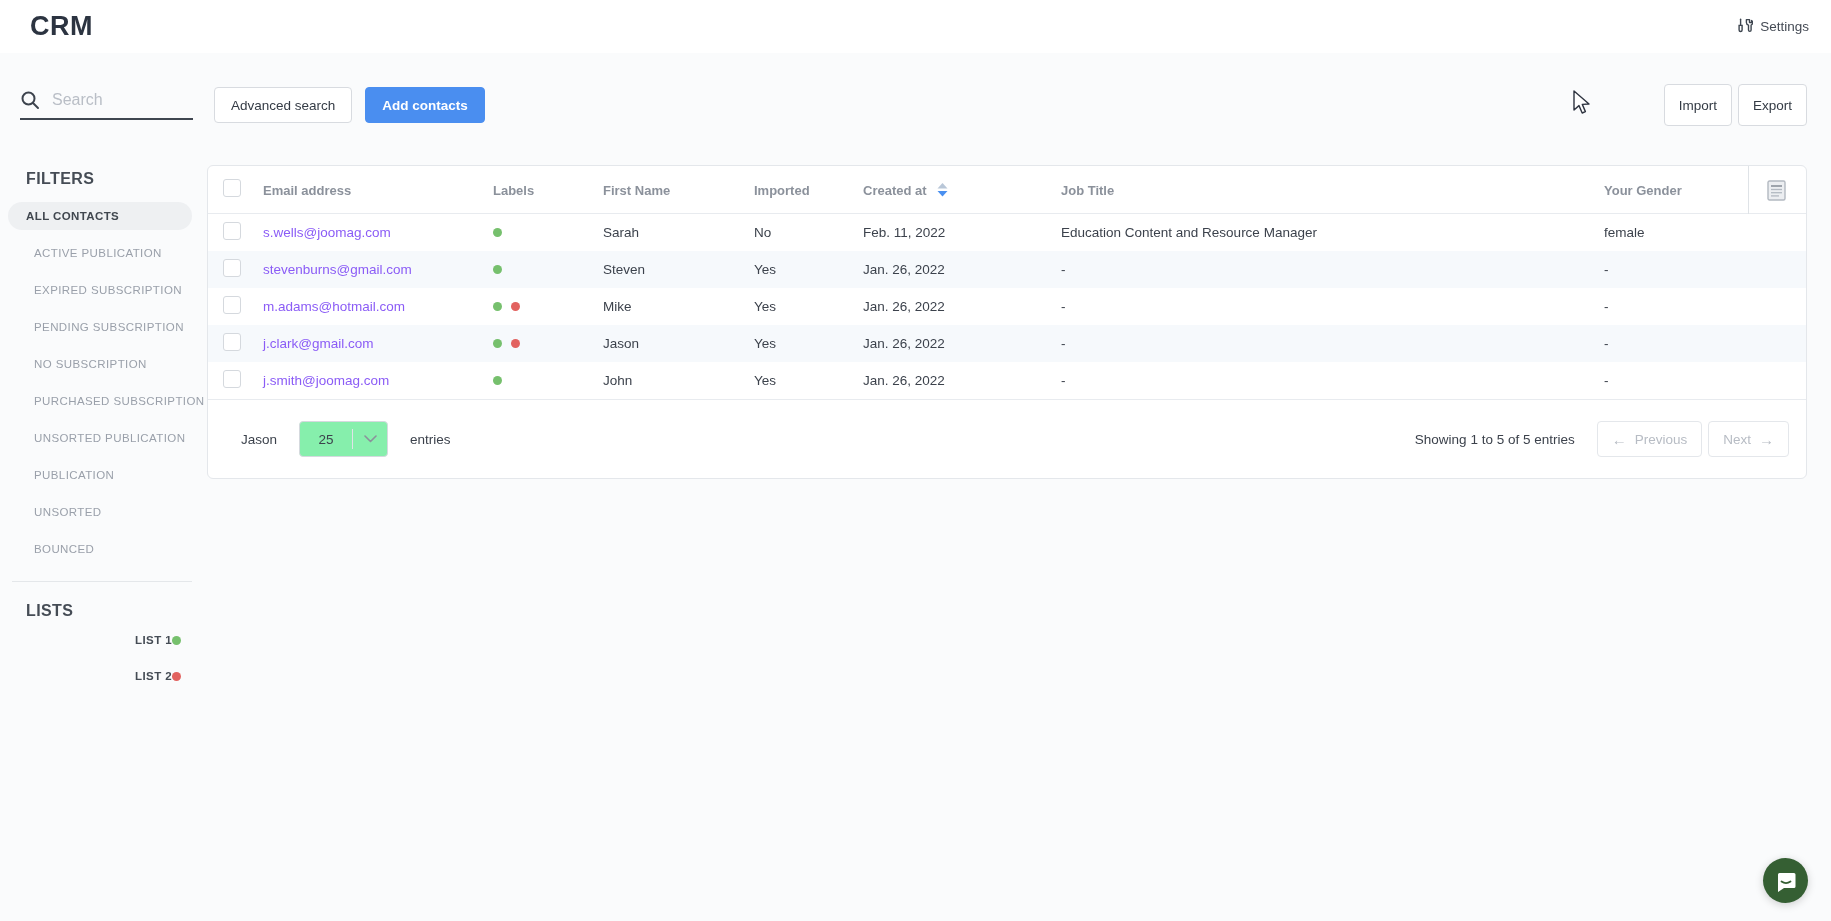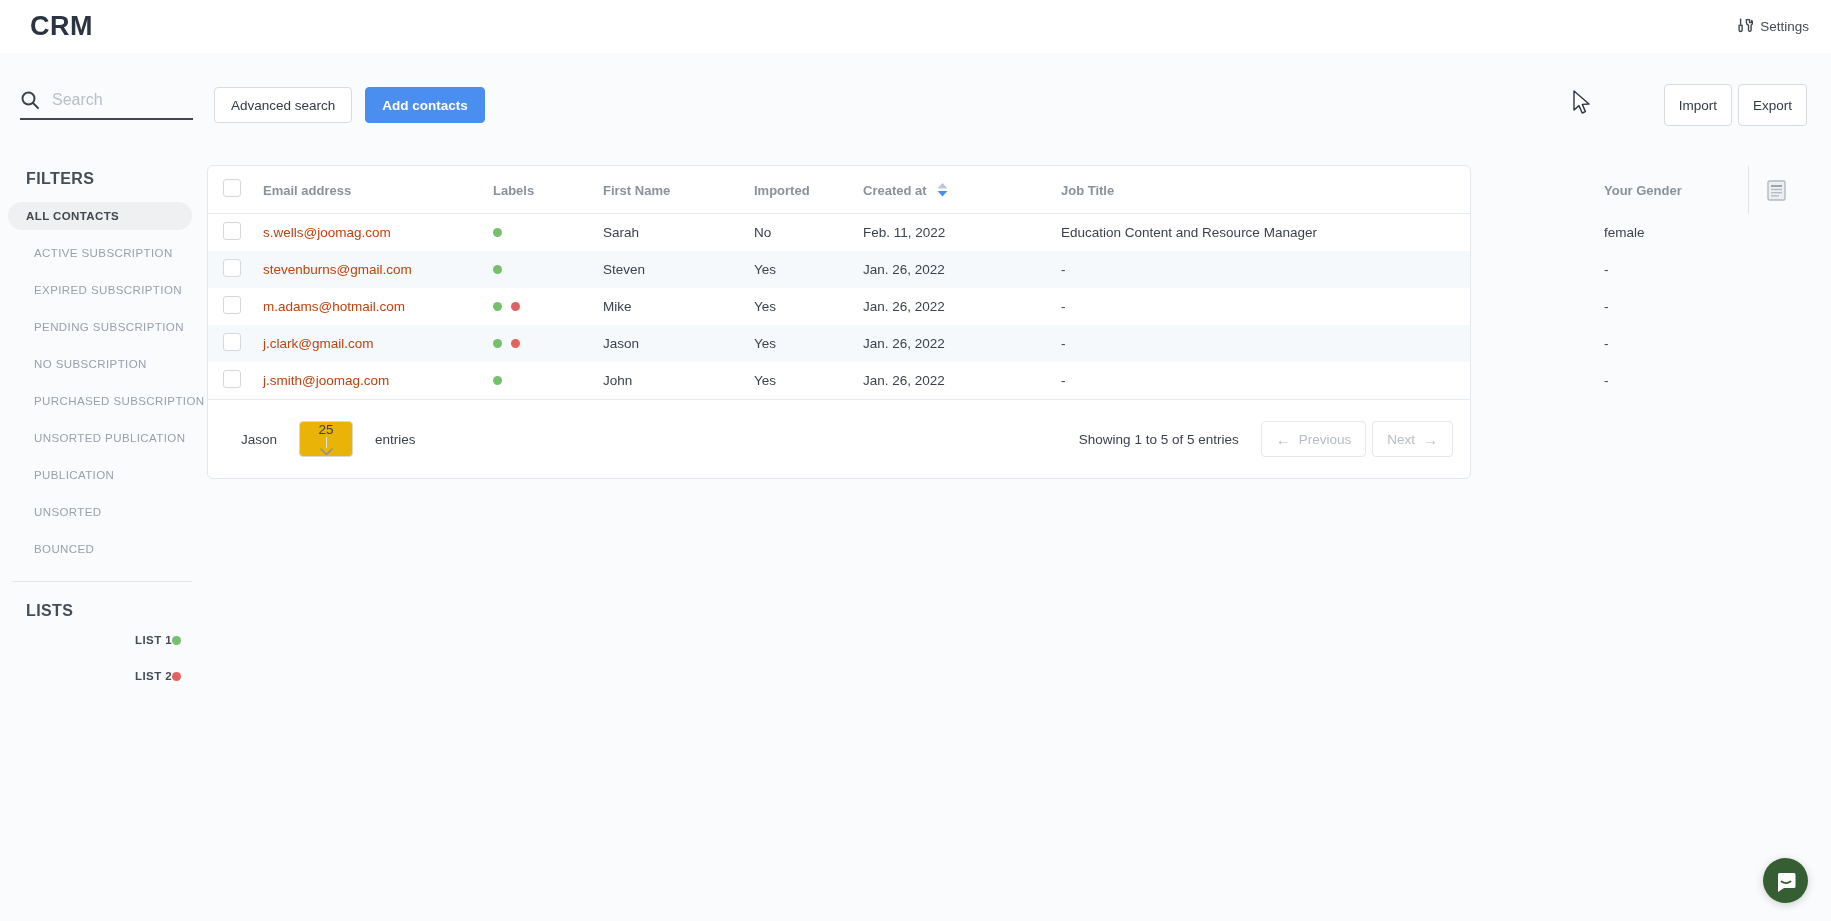--- a/index.html
+++ b/index.html
@@ -71,52 +71,52 @@
   .side-divider { border-top:1px solid #e4e7ea; margin:18px 15px 20px 12px; }
   .list-item {
     display:flex; align-items:center; justify-content:flex-end;
     font-size:11.5px; font-weight:bold; color:#454c55; letter-spacing:.4px;
     margin:0 26px 24px 26px; cursor:pointer;
   }
   .dot { width:9px; height:9px; border-radius:50%; display:inline-block; }
 
   
   .card {
-    margin-top:41px; width:1264px; background:#fff;
+    margin-top:41px; width:1600px; background:#fff;
     border:1px solid #e4e7eb; border-radius:6px;
   }
   .tgrid-row {
     display:grid;
     grid-template-columns:40px 230px 110px 151px 109px 198px 543px 144px 56px;
     align-items:center; padding-left:15px;
   }
   .thead { height:48px; border-bottom:1px solid #e8ebef; position:relative; }
   .thead .th { font-size:13px; font-weight:bold; color:#8b919b; }
   .th-created { display:flex; gap:10px; }
   .th-icon-cell {
     display:flex; align-items:center; justify-content:center;
     border-left:1px solid #dfe3e7; height:48px;
   }
   .trow { height:37px; font-size:13.5px; color:#3c424c; }
   .trow.stripe { background:#f6f9fc; }
-  .email-link { color:#c2410c; text-decoration:none; cursor:pointer;margin-top:24px; }
+  .email-link { color:#8b5cf6; text-decoration:none; cursor:pointer;margin-top:24px; }
   .labels-cell { display:flex; align-items:center; gap:9px; }
   .checkbox {
     width:18px; height:18px; border:1px solid #d5d9de; border-radius:3px;
     background:#fff; display:inline-block; cursor:pointer;
   }
   
   .tfoot {
     height:79px; border-top:1px solid #e8ebef;
     display:flex; align-items:center; padding:0 17px 0 33px;
     font-size:13.5px; color:#3c424c;
   }
   .pagesize {
     display:flex; align-items:center; height:36px; margin:0 22px;
-    border:1px solid #d5d9de; border-radius:4px; background:#eab308; cursor:pointer;flex-direction:column;
+    border:1px solid #d5d9de; border-radius:4px; background:#86efac; cursor:pointer;
   }
   .pagesize .val { width:52px; text-align:center; font-size:13.5px; color:#3c424c; }
   .pagesize .sep { width:1px; height:20px; background:#e0e3e8; }
   .pagesize .chev { width:34px; display:flex; justify-content:center; }
   .tfoot .spacer { flex:1; }
   .summary { margin-right:22px; }
   .pg-btn {
     display:flex; align-items:center; gap:8px;
     height:36px; padding:0 14px; background:#fff;
     border:1px solid #e4e7eb; border-radius:4px;
@@ -163,21 +163,21 @@
           <line x1="13" y1="13" x2="18" y2="18" stroke="#3c434d" stroke-width="2" stroke-linecap="round"></line>
         </svg>
         <input type="text" placeholder="Search" style="">
       </div>
     </div>
 
     <div class="sidebar">
       <div class="side-heading">FILTERS</div>
 
       <div class="filter-item active">ALL CONTACTS</div>
-      <div class="filter-item">ACTIVE SUBSCRIPTION</div>
+      <div class="filter-item">ACTIVE PUBLICATION</div>
       <div class="filter-item">EXPIRED SUBSCRIPTION</div>
       <div class="filter-item">PENDING SUBSCRIPTION</div>
       <div class="filter-item">NO SUBSCRIPTION</div>
       <div class="filter-item">PURCHASED SUBSCRIPTION</div>
       <div class="filter-item">UNSORTED PUBLICATION</div>
       <div class="filter-item">PUBLICATION</div>
       <div class="filter-item">UNSORTED</div>
       <div class="filter-item">BOUNCED</div>
 
       <div class="side-divider"></div>

